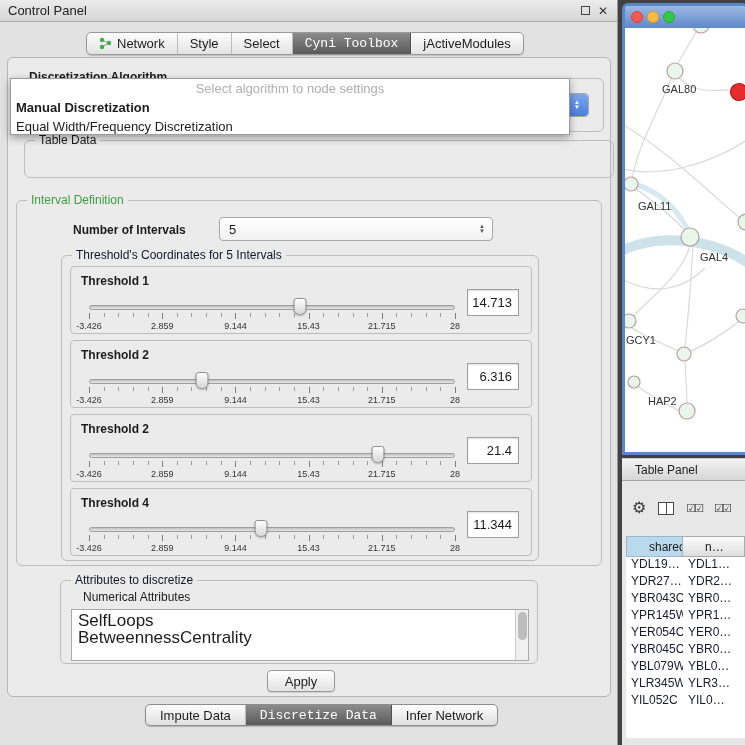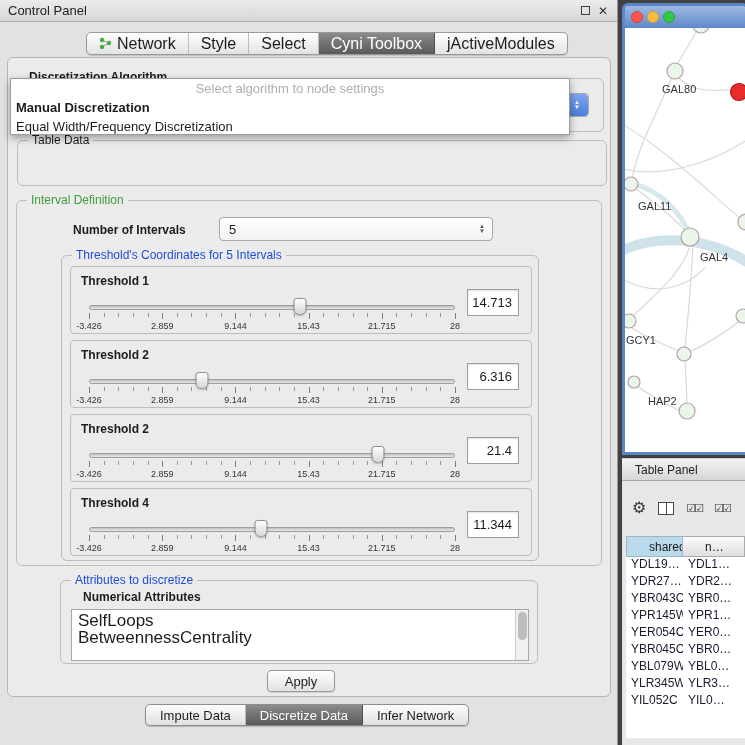--- a/index.html
+++ b/index.html
@@ -23,34 +23,34 @@
   .winbtns { margin-left:auto; display:flex; gap:7px; align-items:center; }
   .wb { width:12px; height:12px; display:flex; align-items:center; justify-content:center;
     color:#333; font-size:12px; cursor:default; }
   .wb.restore { width:9px; height:9px; border:1.5px solid #444; background:transparent; }
 
   
   .tabbar { position:absolute; left:86px; top:32px; height:23px; display:flex;
     border:1px solid #999; border-radius:5px; overflow:hidden;
     background:linear-gradient(#fefefe,#e3e3e3); box-shadow:0 1px 1px rgba(0,0,0,.15); }
   .seg { display:flex; align-items:center; justify-content:center; gap:5px;
-    padding:0 12px; font-size:16px; border-right:1px solid #bcbcbc; white-space:nowrap; }
+    padding:0 12px; font-size:13px; border-right:1px solid #bcbcbc; white-space:nowrap; }
   .seg:last-child { border-right:none; }
-  .seg.sel { background:linear-gradient(#8b8b8b,#5a5a5a); color:#fff; border-right-color:#4e4e4e; }
+  .seg.sel { background:linear-gradient(#8b8b8b,#5a5a5a); color:#fff; border-right-color:#4e4e4e;font-family:Liberation Mono, monospace; }
 
   
   .inner-panel { position:absolute; left:7px; top:57px; width:604px; height:640px;
     background:#ebebeb; border:1px solid #b5b5b5; border-radius:6px; }
 
   
   .groupbox { position:absolute; border:1px solid #bdbdbd; border-radius:6px; }
   .legend { position:absolute; top:-8px; left:10px; background:#ebebeb; padding:0 4px;
     font-size:12px; white-space:nowrap; }
   .legend.green { color:#3d9e3d; }
-  .legend.blue { color:#1d4ed8; }
+  .legend.blue { color:#0f172a; }
 
   
   .combo { position:absolute; height:24px; background:linear-gradient(#ffffff,#f2f2f2);
     border:1px solid #a8a8a8; border-radius:4px; display:flex; align-items:center;
     padding:0 24px 0 9px; font-size:13px; }
   .spin { position:absolute; right:7px; top:50%; transform:translateY(-50%);
     display:flex; flex-direction:column; align-items:center; font-size:6px;
     line-height:5px; color:#555; }
   .combo-cap { position:absolute; right:0; top:0; width:22px; height:100%;
     background:linear-gradient(#7ea7ee,#4a7fdf); border-radius:0 4px 4px 0;
@@ -189,21 +189,21 @@
       </span>
     </div>
   </div>
 
   <div class="dropdown">
     <div class="dd-row placeholder">Select algorithm to node settings</div>
     <div class="dd-row bold">Manual Discretization</div>
     <div class="dd-row">Equal Width/Frequency Discretization</div>
   </div>
 
-  <div class="groupbox" style="left:17px; top:140px; width:590px; height:46px;">
+  <div class="groupbox" style="left:24px; top:140px; width:590px; height:38px;">
     <span class="legend">Table Data</span>
   </div>
 
   <div class="groupbox" style="left:16px; top:200px; width:586px; height:366px;">
     <span class="legend green">Interval Definition</span>
 
     <div class="abs" style="left:44px; top:22px; font-size:12px; font-weight:700;">Number of Intervals</div>
     <div class="combo" style="left:202px; top:16px; width:274px;">
       <span>5</span>
       <span class="spin">
@@ -392,21 +392,21 @@
             </div>
           <div class="thumb" style="left: 47%;"></div>
         </div>
         <div class="vbox">11.344</div>
       </div>
     </div>
   </div>
 
   <div class="groupbox" style="left:60px; top:580px; width:478px; height:84px;">
     <span class="legend blue">Attributes to discretize</span>
-    <div class="abs" style="left:10px; top:9px; font-size:12px; font-weight:700;">Numerical Attributes</div>
+    <div class="abs" style="left:10px; top:9px; font-size:12px; font-weight:400;">Numerical Attributes</div>
     <div class="listbox">
       <div class="li">SelfLoops</div>
       <div class="li">BetweennessCentrality</div>
       <div class="vscroll">
         <div class="vthumb"></div>
       </div>
     </div>
   </div>
 
   <div class="btn" style="left:267px; top:670px; width:68px;">Apply</div>

